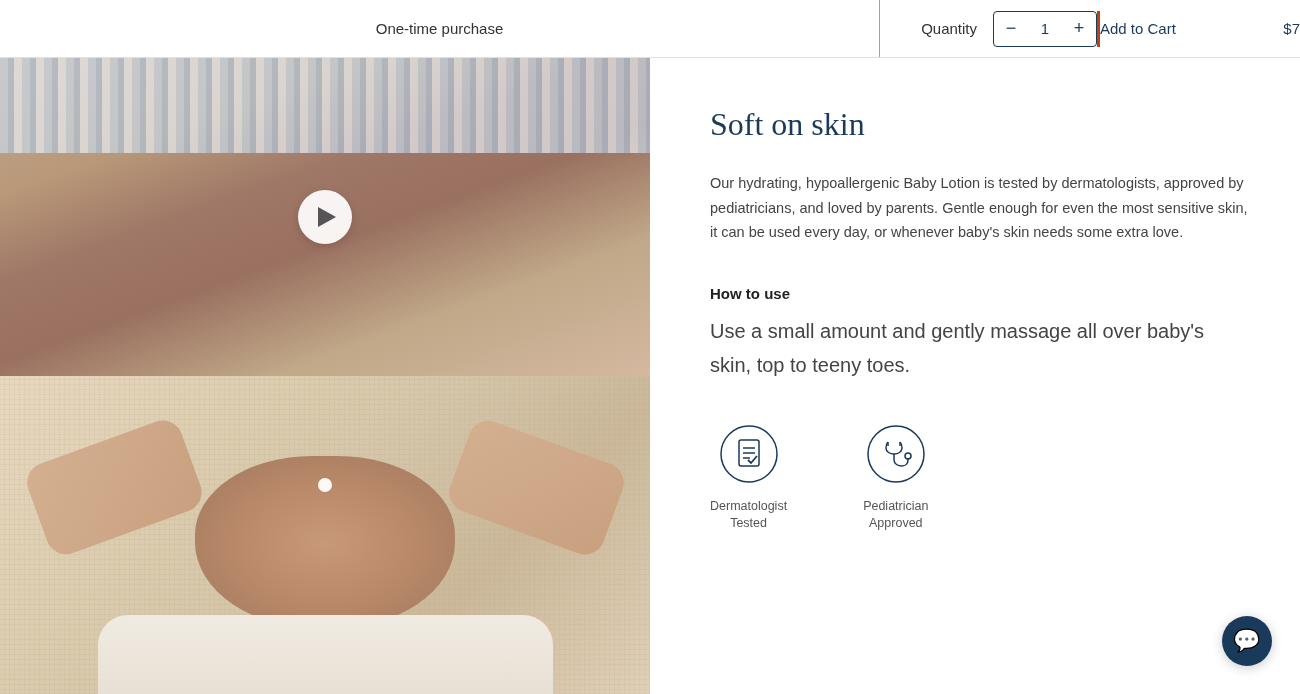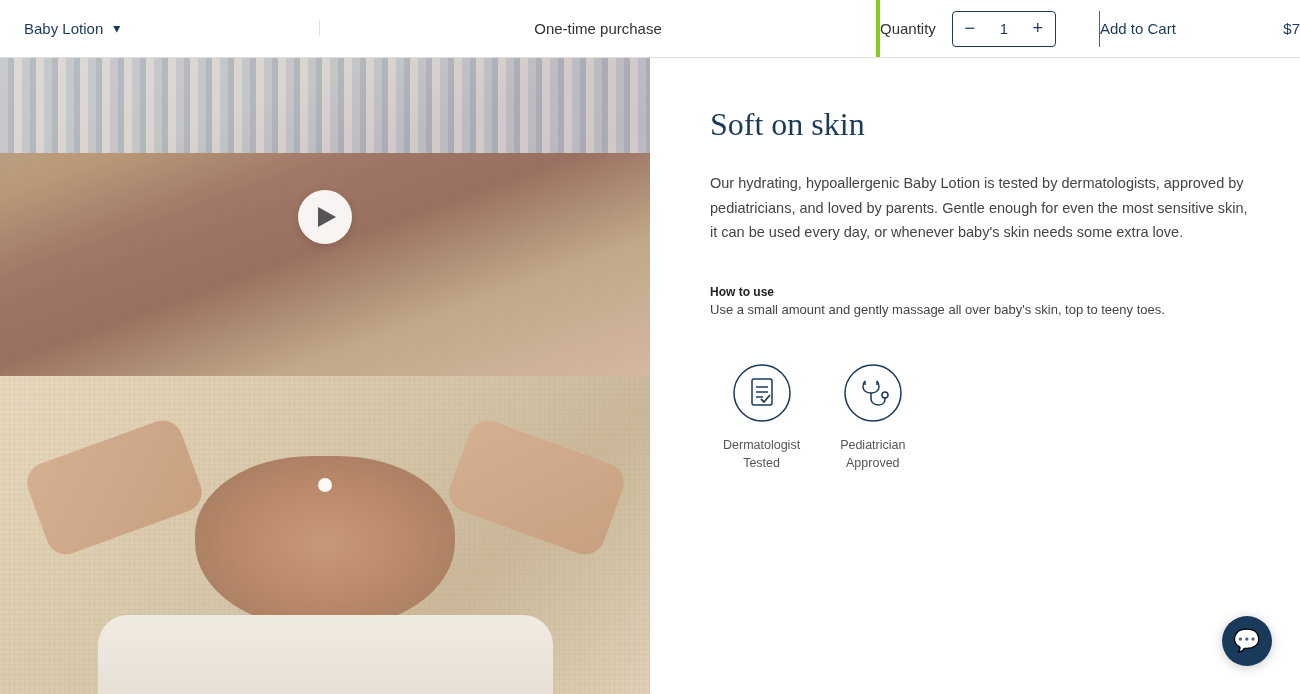--- a/index.html
+++ b/index.html
@@ -37,29 +37,29 @@
       display: flex;
       align-items: center;
       gap: 10px;
       padding: 0 24px;
       justify-content: flex-start;
       flex: 0 0 320px;
       border-right: 1px solid #e0e0e0;
     }
     .purchase-section {
       flex: 1;
-      border-right: 4px solid #84cc16;
+      border-right: 1px solid #84cc16;
     }
     .quantity-section {
       flex: 0 0 220px;
       display: flex;
       align-items: center;
-      justify-content: flex-start;
+      justify-content: flex-end;
       gap: 16px;
-      border-right: 1px solid #c2410c;
+      border-right: 3px solid #c2410c;
     }
     .quantity-control {
       display: flex;
       align-items: center;
       border: 1.5px solid #1a3a5c;
       border-radius: 4px;
       overflow: hidden;
     }
     .qty-btn {
       background: none;
@@ -177,39 +177,38 @@
     }
     .section-body {
       font-family: Arial, sans-serif;
       font-size: 14.5px;
       line-height: 1.7;
       color: #444;
       margin-bottom: 40px;
     }
     .how-to-use-title {
       font-family: Arial, sans-serif;
-      font-size: 12px;
+      font-size: 15px;
       font-weight: 700;
       color: #222;
-      margin-bottom: 0;
+      margin-bottom: 12px;
     }
     .how-to-use-body {
       font-family: Arial, sans-serif;
-      font-size: 13px;
+      font-size: 20px;
       line-height: 1.7;
       color: #444;
       margin-bottom: 40px;
     }
 
     
     .badges-row {
       display: flex;
-      gap: 40px;
+      gap: 76px;
       align-items: flex-start;
-      margin-left: 13px;
     }
     .badge-item {
       display: flex;
       flex-direction: column;
       align-items: center;
       gap: 12px;
       text-align: center;
     }
     .badge-icon {
       width: 64px;
@@ -248,24 +247,20 @@
     .badge-svg {
       stroke: #1a3a5c;
       fill: none;
       stroke-width: 1.5;
     }
   </style>
 </head>
 <body>
 
 <div class="top-bar">
-  <div class="product-name-section">
-    <span style="font-family:Arial,sans-serif;font-size:15px;color:#1a3a5c;cursor:pointer;">Baby Lotion</span>
-    <span style="font-size:14px;color:#1a3a5c;cursor:pointer;">▾</span>
-  </div>
 
   <div class="top-bar-section purchase-section">
     <span style="font-family:Arial,sans-serif;font-size:15px;color:#333;cursor:pointer;">One-time purchase</span>
   </div>
 
   <div class="quantity-section">
     <span style="font-family:Arial,sans-serif;font-size:15px;color:#333;">Quantity</span>
     <div class="quantity-control">
       <button class="qty-btn">−</button>
       <div class="qty-value">1</div>

